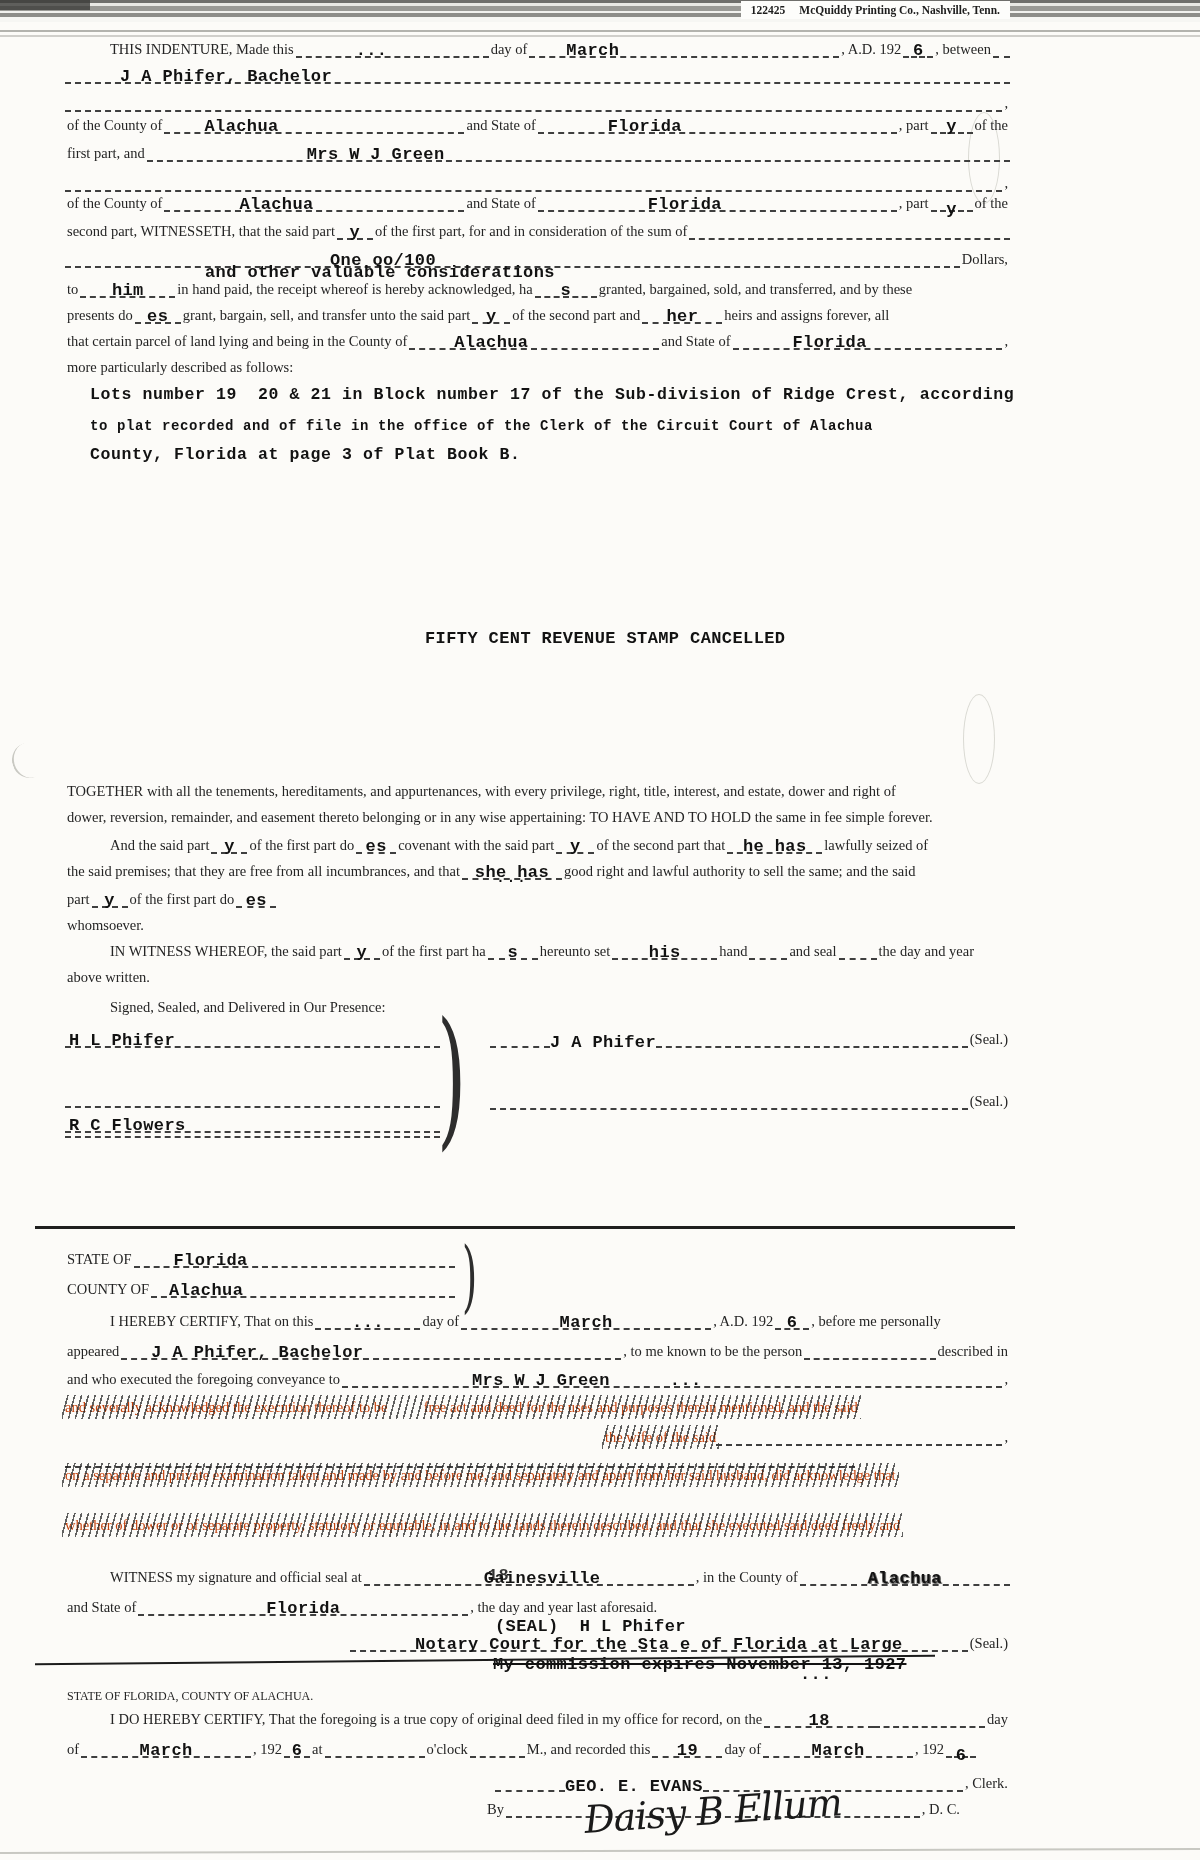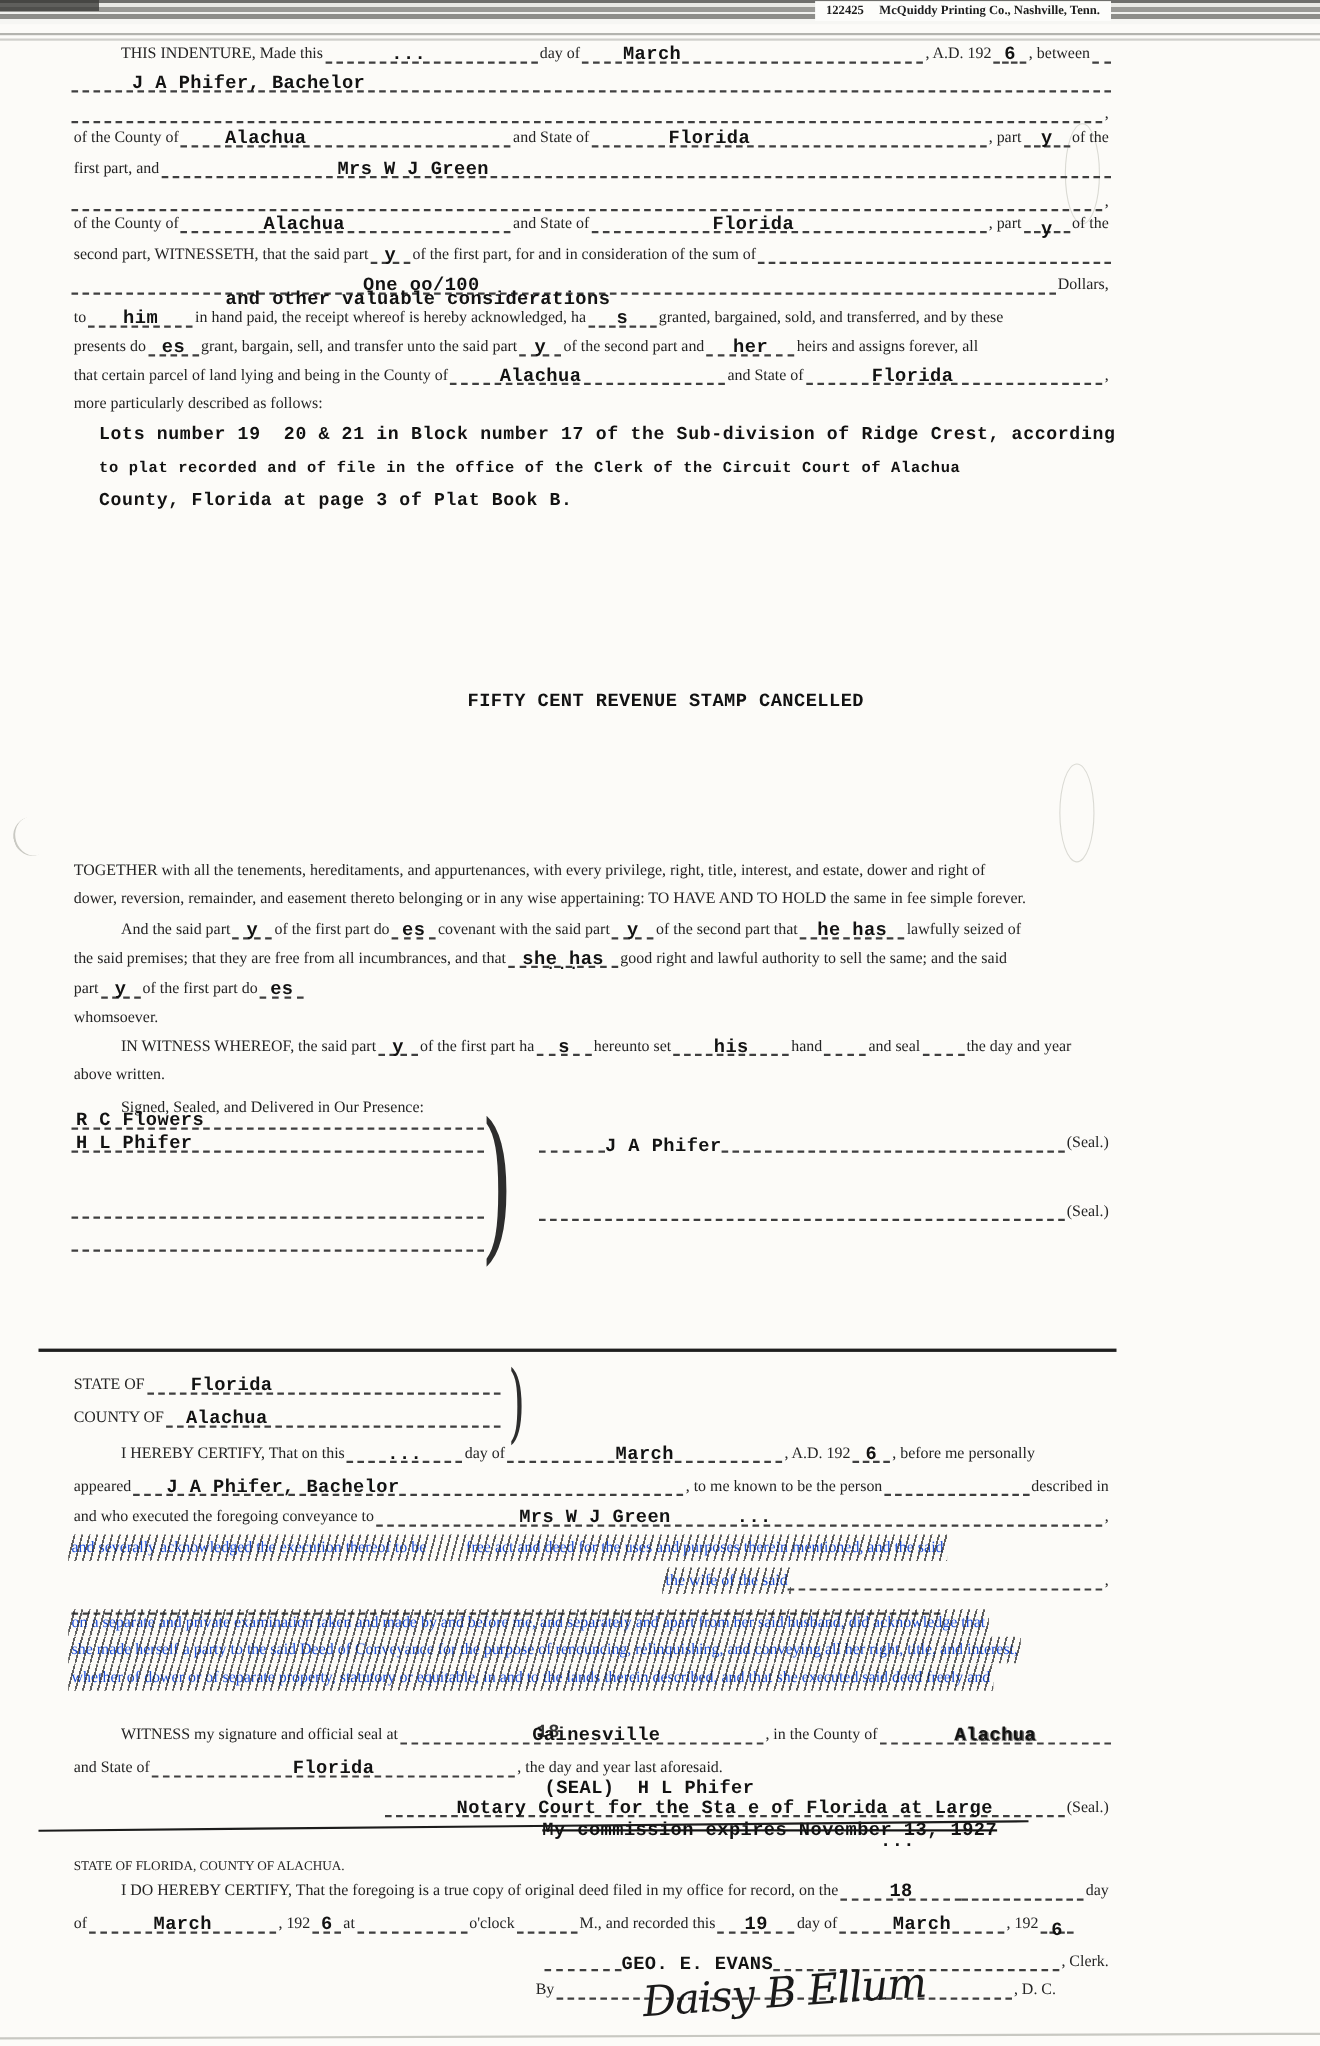--- a/index.html
+++ b/index.html
@@ -23,21 +23,21 @@
   .t{font-family:"Liberation Mono","DejaVu Sans Mono",monospace;font-weight:700;font-size:17px;
      color:#121212;letter-spacing:.4px;line-height:1;margin-bottom:-3px;white-space:pre;}
   .ind{padding-left:45px;}
   .smear{text-shadow:1.2px .6px 0 rgba(0,0,0,.55), -0.7px .9px 0 rgba(0,0,0,.35);}
   .underdots{position:absolute;left:0;right:0;top:14px;text-align:center;
      font:700 14px "Liberation Mono",monospace;letter-spacing:2px;color:#121212;}
   .overtype{position:absolute;left:4px;top:-3px;opacity:.85;}
   .slash{position:relative;display:inline-block;white-space:pre;}
   .slash::after{content:"";position:absolute;left:-3px;right:-3px;top:-4px;bottom:-3px;pointer-events:none;
      background:repeating-linear-gradient(105deg,transparent 0 5px,rgba(35,35,35,.72) 5px 6.6px);}
-  .struck-txt{color:#1d4ed8;}
+  .struck-txt{color:#c2410c;}
   .hand{font-family:"DejaVu Serif",serif;font-style:italic;font-size:38px;letter-spacing:-1px;
      color:#1a1a1a;transform:rotate(-4deg);margin-bottom:-17px;}
   .brace{position:absolute;color:#2d2d2d;font-family:"DejaVu Serif",serif;}
   .rule{position:absolute;left:35px;right:185px;height:3px;background:#1f1f1f;}
   .strike-long{position:absolute;left:35px;width:900px;height:2px;background:#1c1c1c;transform:rotate(-0.55deg);}
   .commission-strike{text-decoration:line-through;text-decoration-thickness:2px;}
   .curl{position:absolute;border:1.6px solid #d3d3cc;border-radius:50%;opacity:.85;background:transparent;}
   .pen{position:absolute;width:34px;height:36px;border-left:2px solid #bdbdb6;border-radius:50%;transform:rotate(-18deg);opacity:.8;}
   .pgbottom{position:absolute;left:0;right:0;bottom:8px;height:2px;background:#c8c8c2;transform:rotate(-0.2deg);}
 </style>
@@ -286,21 +286,21 @@
 
   <div class="ln" style="top:994px">
     <span class="p ind">Signed, Sealed, and Delivered in Our Presence:</span>
   </div>
 
   <div class="ln" style="top:1026px;right:auto;width:375px">
     <span class="fill fx js">
         <span class="t" style="margin-left:4px">H L Phifer</span>
       </span>
   </div>
-  <div class="ln" style="top:1005px;right:auto;width:375px">
+  <div class="ln" style="top:1111px;right:auto;width:375px">
     <span class="fill fx js">
         <span class="t" style="margin-left:4px">R C Flowers</span>
       </span>
   </div>
   <div class="ln" style="top:1086px;right:auto;width:375px">
     <span class="fill fx"></span>
   </div>
   <div class="ln" style="top:1116px;right:auto;width:375px">
     <span class="fill fx"></span>
   </div>
@@ -376,23 +376,20 @@
     <span style="flex:0 0 540px"></span>
     <span class="slash struck-txt">the wife of the said</span>
     <span class="fill fx"></span>
     <span class="p">,</span>
   </div>
   <div class="ln" style="top:1446px">
     <span class="fill" style="flex:0 0 790px"></span>
   </div>
   <div class="ln" style="top:1462px">
     <span class="slash struck-txt">on a separate and private examination taken and made by and before me, and separately and apart from her said husband, did acknowledge that</span>
-  </div>
-  <div class="ln" style="top:1487px">
-    <span class="slash struck-txt">she made herself a party to the said Deed of Conveyance for the purpose of renouncing, relinquishing, and conveying all her right, title, and interest,</span>
   </div>
   <div class="ln" style="top:1512px">
     <span class="slash struck-txt">whether of dower or of separate property, statutory or equitable, in and to the lands therein described, and that she executed said deed freely and</span>
   </div>
 
   <div class="ln" style="top:1564px">
     <span class="p ind">WITNESS my signature and official seal at</span>
     <span class="fill js" style="flex:0 0 330px">
       <span class="t" style="margin-left:120px;position:relative"><span>Gainesville</span><span class="t overtype">18</span></span>
     </span>

